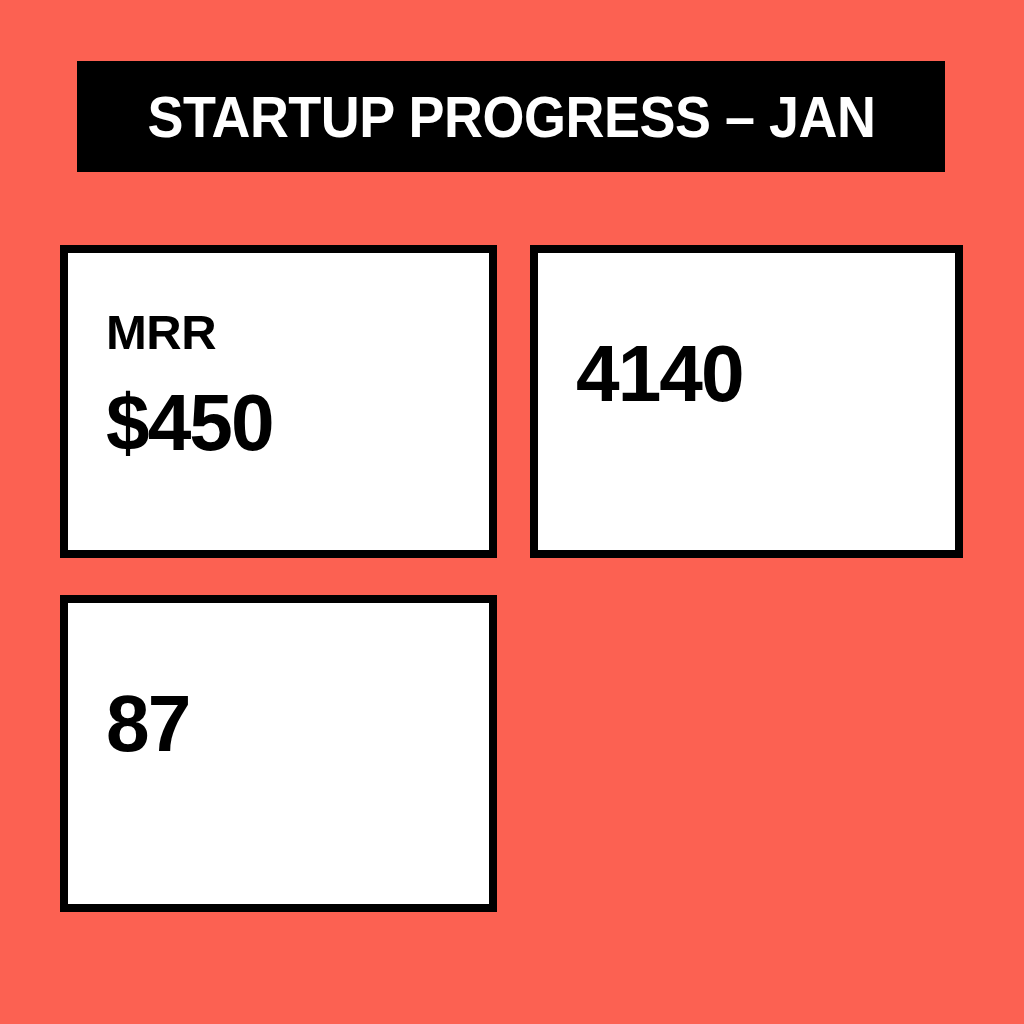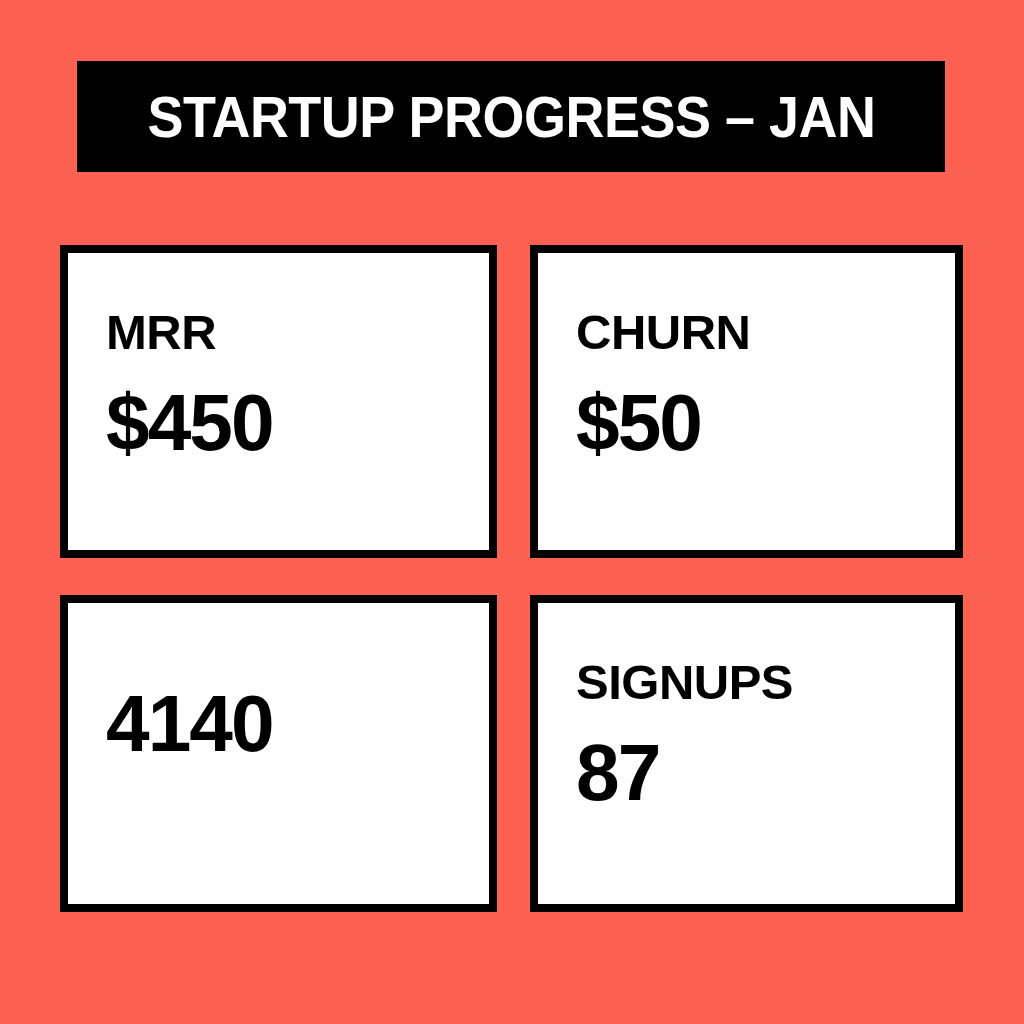--- a/index.html
+++ b/index.html
@@ -107,28 +107,23 @@
     <div id="title-text">STARTUP PROGRESS – JAN</div>
   </div>
 
   <div id="card-grid">
 
     <div class="stat-card">
       <div class="stat-label">MRR</div>
       <div class="stat-value">$450</div>
     </div>
 
-    <div class="stat-card">
-      <div class="stat-label">CHURN</div>
-      <div class="stat-value">$50</div>
-    </div>
 
     <div class="stat-card">
       <div class="stat-value">4140</div>
     </div>
 
     <div class="stat-card">
-      <div class="stat-label">SIGNUPS</div>
       <div class="stat-value">87</div>
     </div>
 
   </div>
 </div>
 
 </body></html>

